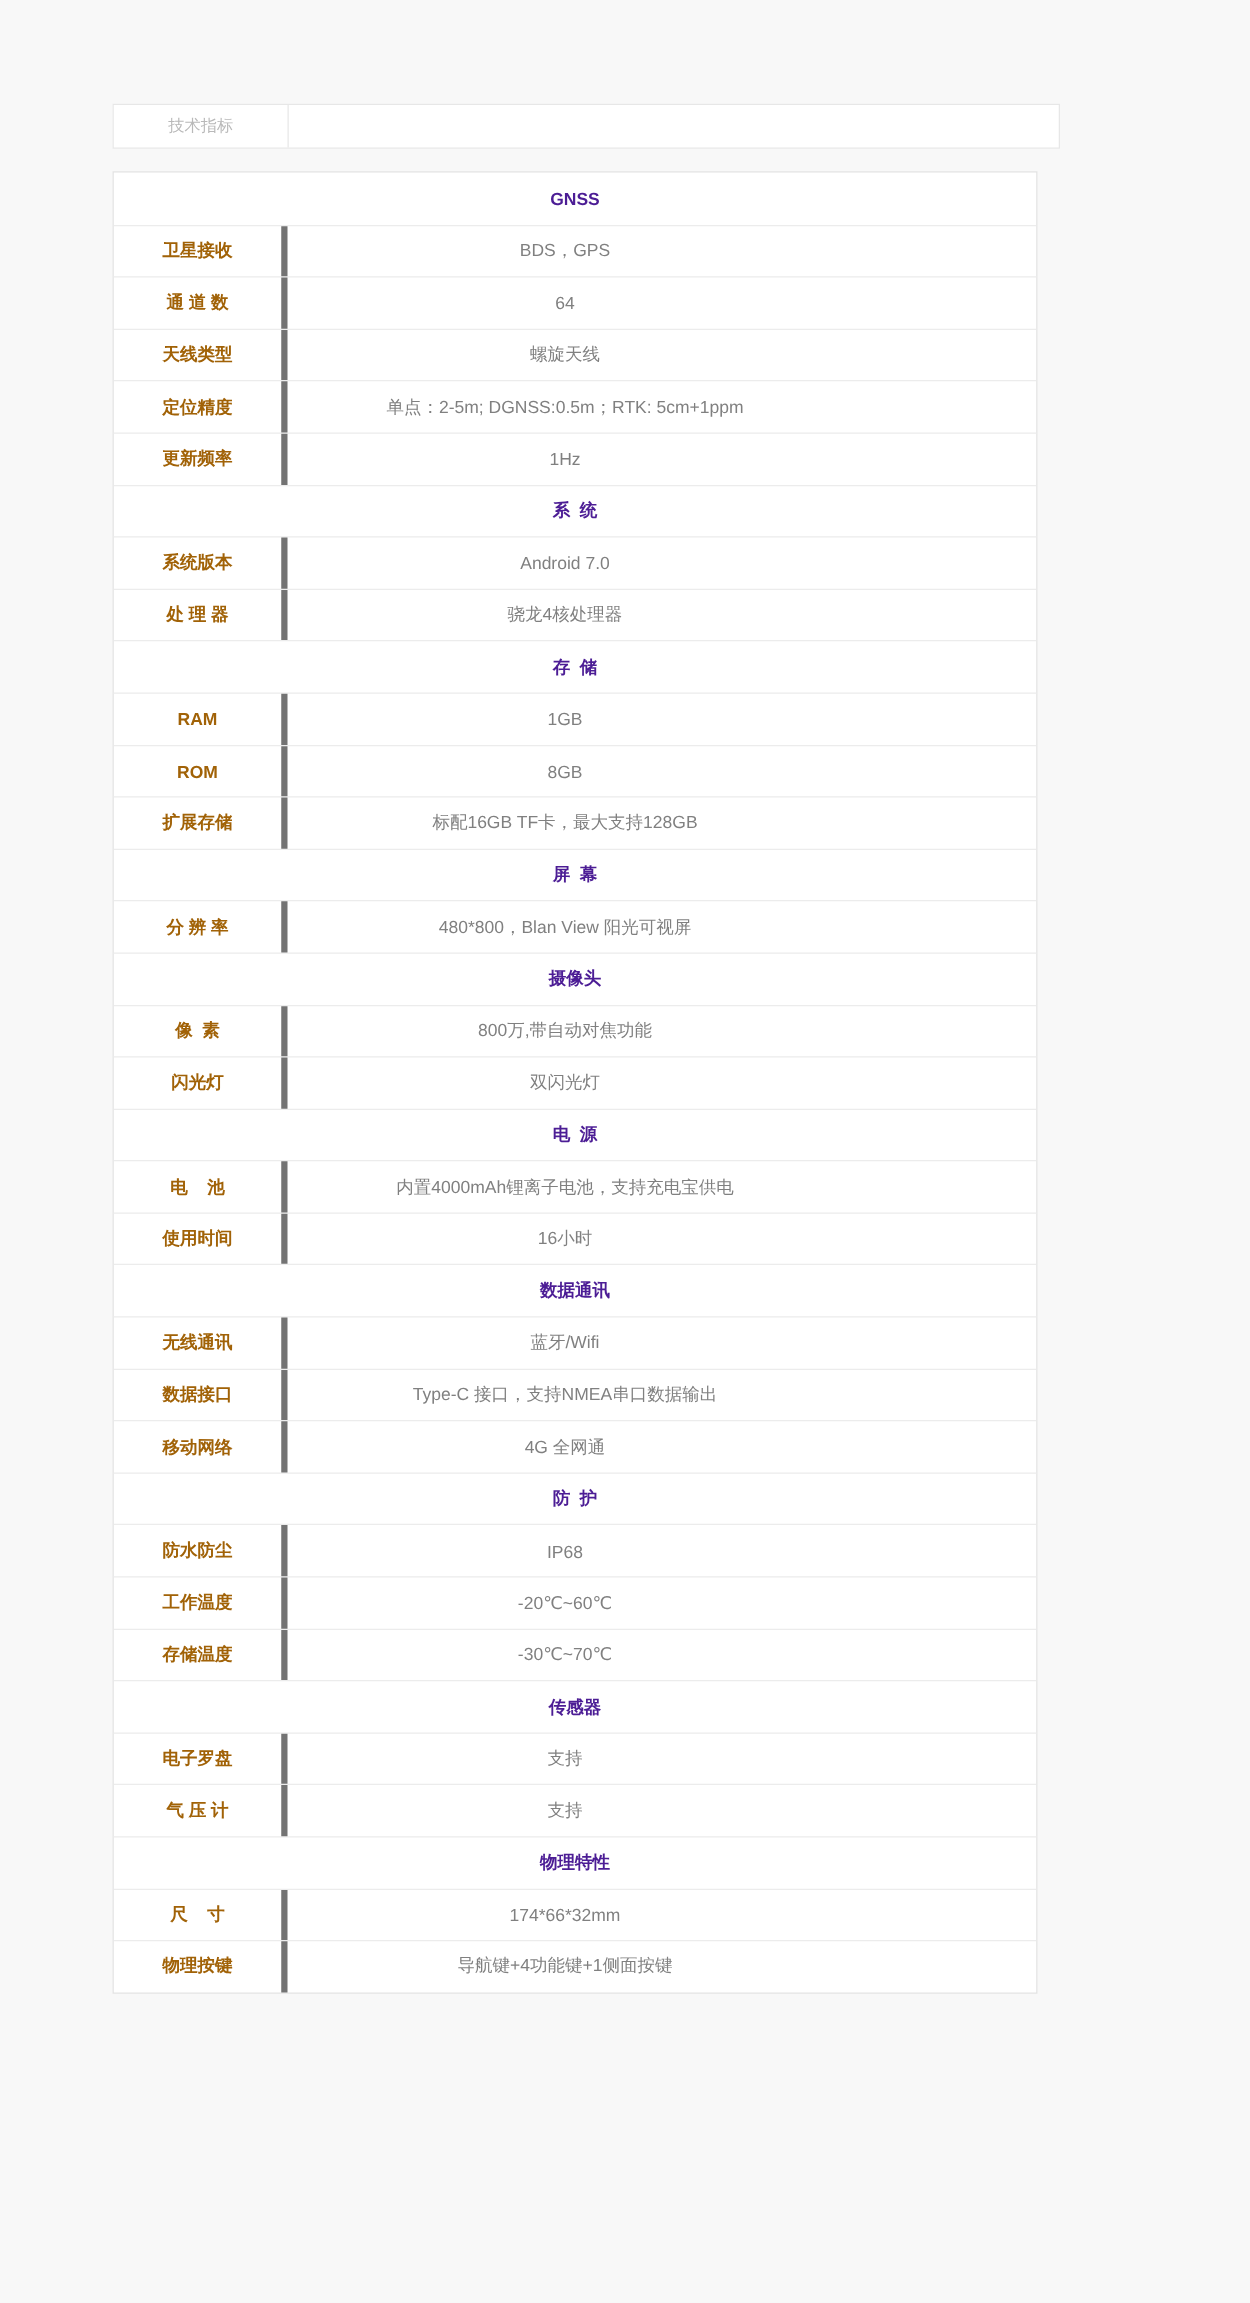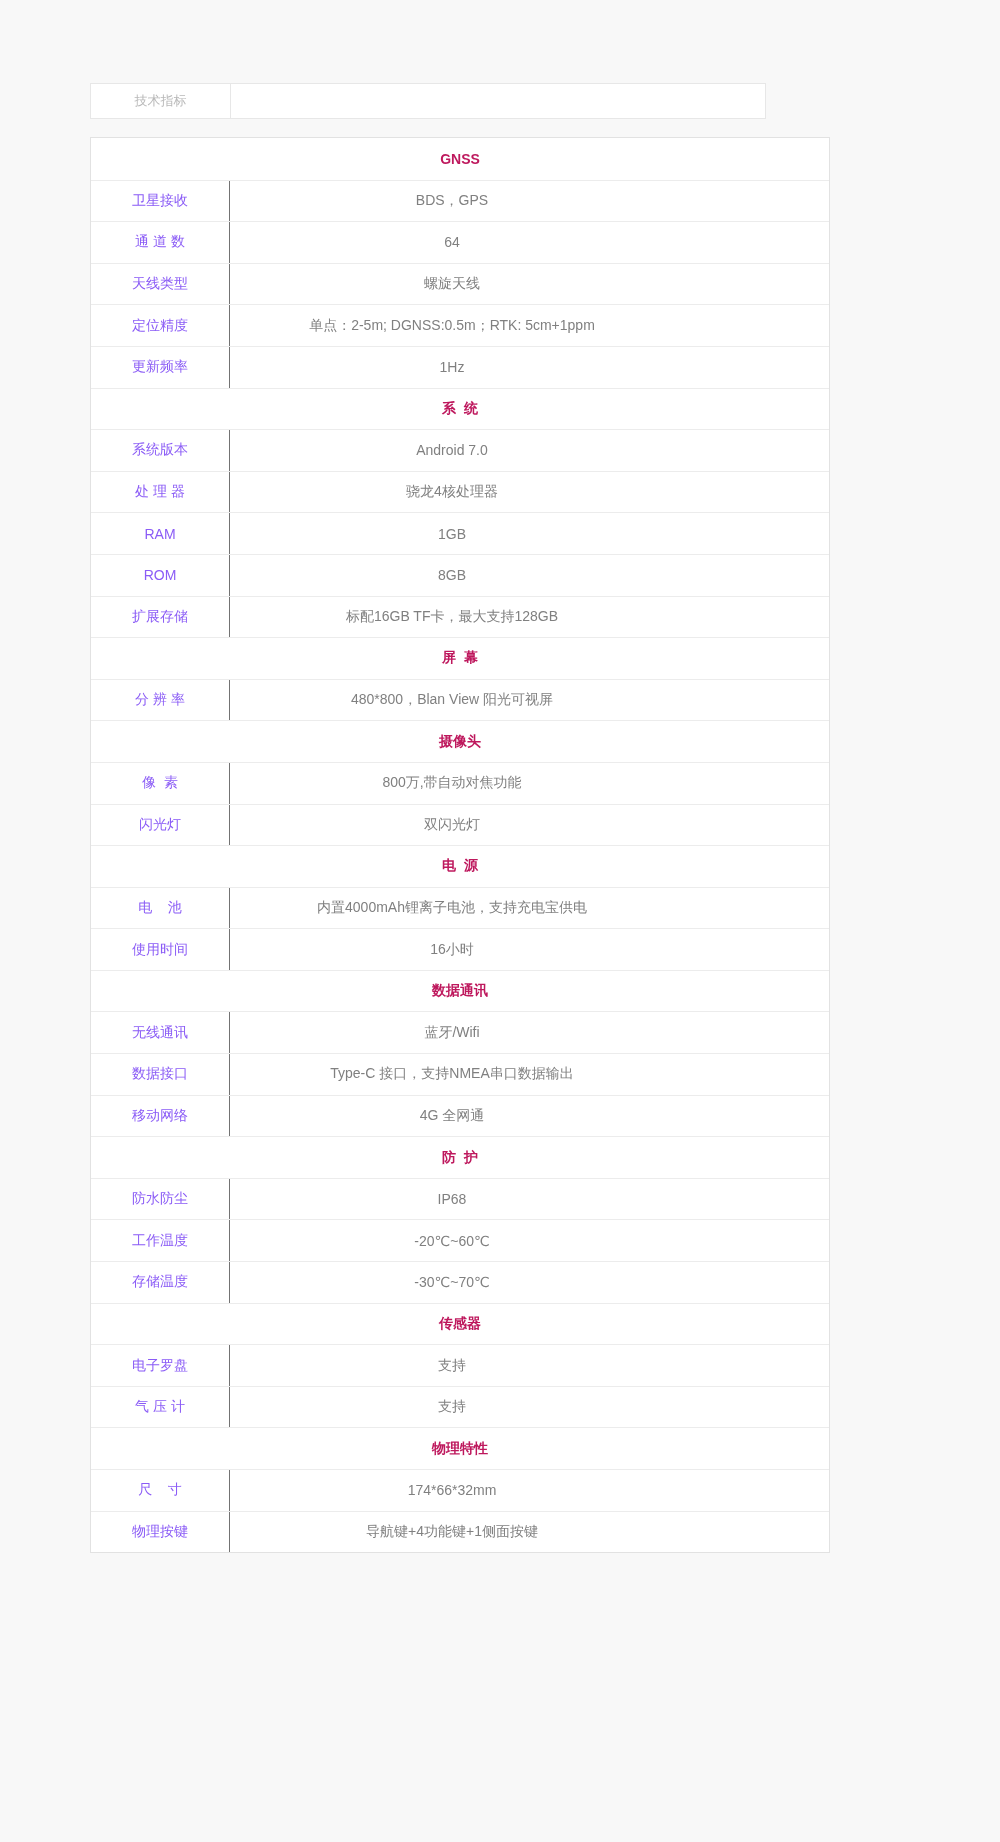--- a/index.html
+++ b/index.html
@@ -8,21 +8,21 @@
     height:1842px;
     background:#f8f8f8;
     font-family:"Liberation Sans","DejaVu Sans",sans-serif;
     position:relative;
     overflow:hidden;
   }
   .tab-bar{
     position:absolute;
     left:90px;
     top:83px;
-    width:676px;
+    width:758px;
     height:36px;
     background:#ffffff;
     border:1px solid #e7e7e7;
     box-sizing:border-box;
     display:flex;
   }
   .tab-item{
     width:140px;
     height:100%;
     border-right:1px solid #e7e7e7;
@@ -44,42 +44,42 @@
     border:1px solid #e2e2e2;
     box-sizing:border-box;
   }
   .sec-row{
     height:41.6px;
     display:flex;
     align-items:center;
     justify-content:center;
     font-size:14px;
     font-weight:bold;
-    color:#be185d;
+    color:#4c1d95;
     white-space:pre;
     border-top:1px solid #ececec;
     box-sizing:border-box;
   }
   .spec-table > :first-child{border-top:none;}
   .data-row{
     height:41.6px;
     display:flex;
     border-top:1px solid #ececec;
     box-sizing:border-box;
   }
   .cell-label{
     width:139px;
-    border-right:1px solid #737373;
+    border-right:5px solid #737373;
     box-sizing:border-box;
     display:flex;
     align-items:center;
     justify-content:center;
     font-size:14px;
-    font-weight:normal;
-    color:#8b5cf6;
+    font-weight:bold;
+    color:#a16207;
     white-space:pre;
   }
   .cell-value{
     width:444px;
     display:flex;
     align-items:center;
     justify-content:center;
     font-size:14px;
     color:#808080;
     white-space:pre;
@@ -137,20 +137,23 @@
     <div class="cell-value">Android 7.0</div>
     <div class="cell-empty"></div>
   </div>
 
   <div class="data-row">
     <div class="cell-label">处 理 器</div>
     <div class="cell-value">骁龙4核处理器</div>
     <div class="cell-empty"></div>
   </div>
 
+  <div class="sec-row">
+    <span>存  储</span>
+  </div>
 
   <div class="data-row">
     <div class="cell-label">RAM</div>
     <div class="cell-value">1GB</div>
     <div class="cell-empty"></div>
   </div>
 
   <div class="data-row">
     <div class="cell-label">ROM</div>
     <div class="cell-value">8GB</div>

